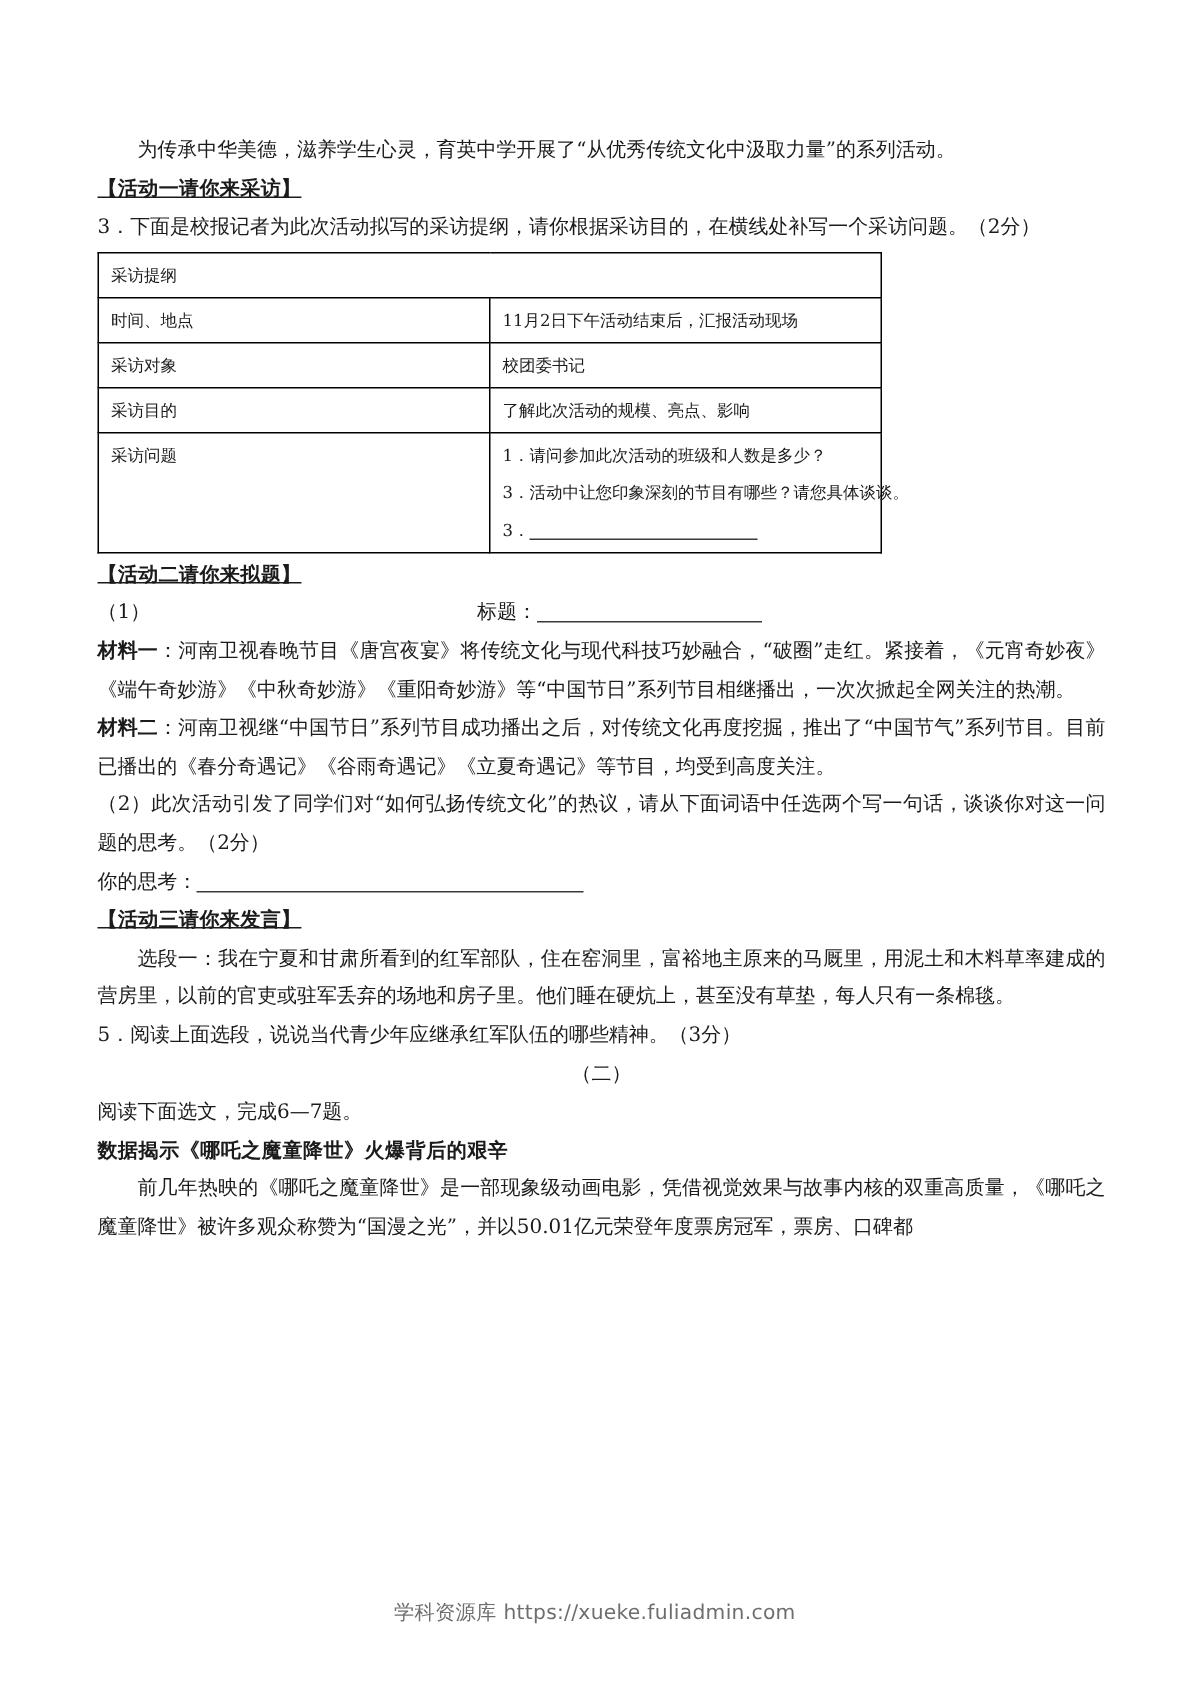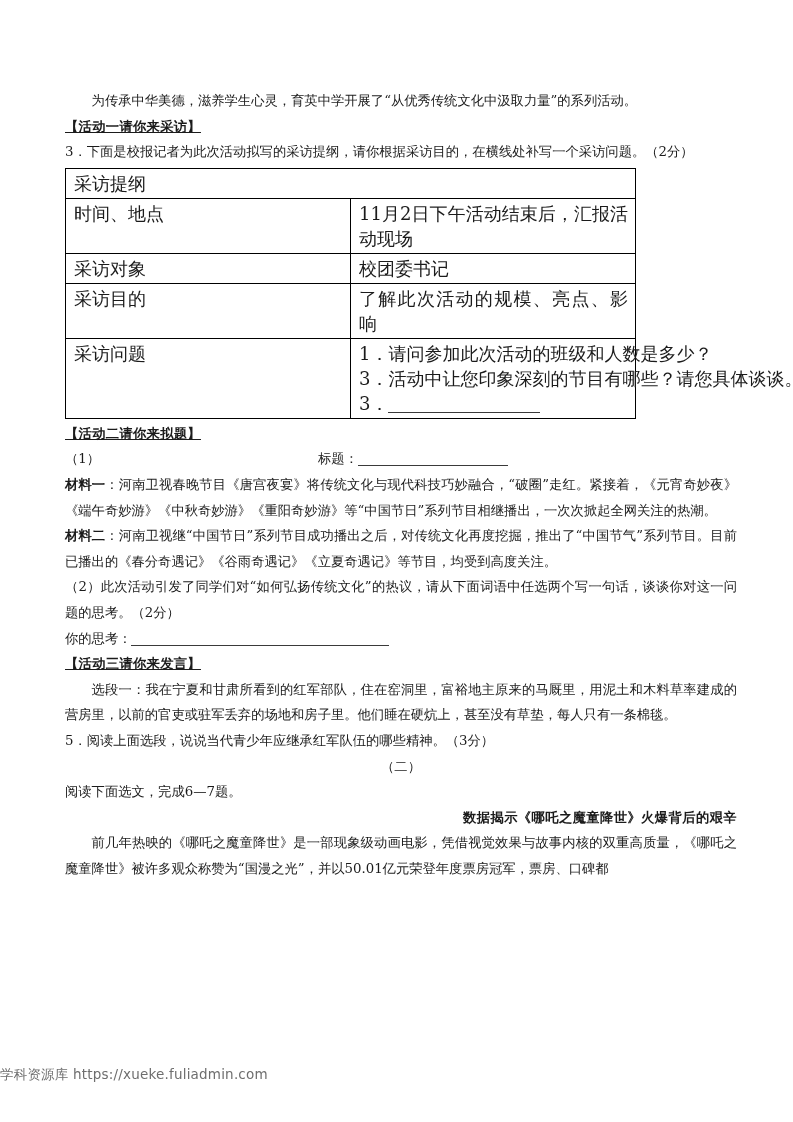--- a/index.html
+++ b/index.html
@@ -37,31 +37,31 @@
   }
   .indent2 { text-indent: 2em; }
   .bold { font-weight: bold; }
   .heading {
     font-weight: bold;
     letter-spacing: 0.3px;
     text-decoration: underline;
   }
   .center { text-align: center; text-indent: 0; }
   .title-line {
-    text-align: right;
+    text-align: left;
     font-weight: bold;
     text-indent: 0;
     letter-spacing: 0.4px;
   }
   
   table.outline {
     border-collapse: collapse;
-    width: 571px;
+    width: 523px;
     margin: 3px 0 2px 0;
-    font-size: 18px;
+    font-size: 11px;
     table-layout: fixed;
   }
   table.outline td {
     border: 1px solid #000000;
     padding: 2px 7px 2px 8px;
     line-height: 25px;
     vertical-align: top;
     font-family: "DejaVu Serif", "Liberation Serif", serif;
   }
   td.col-label { width: 136px; }
@@ -77,21 +77,21 @@
   .blank-sm { width: 152px; }
   .blank-md { width: 150px; }
   .blank-lg { width: 258px; }
   .gap-wide { display: inline-block; width: 218px; }
   
   .footer {
     position: absolute;
     left: 0;
     top: 1066px;
     width: 793px;
-    text-align: left;
+    text-align: center;
     font-family: "DejaVu Sans", "Liberation Sans", sans-serif;
     font-size: 13.5px;
     color: #6e6e6e;
     letter-spacing: 0.2px;
   }
 </style>
 </head>
 <body>
 
 <div class="page">

